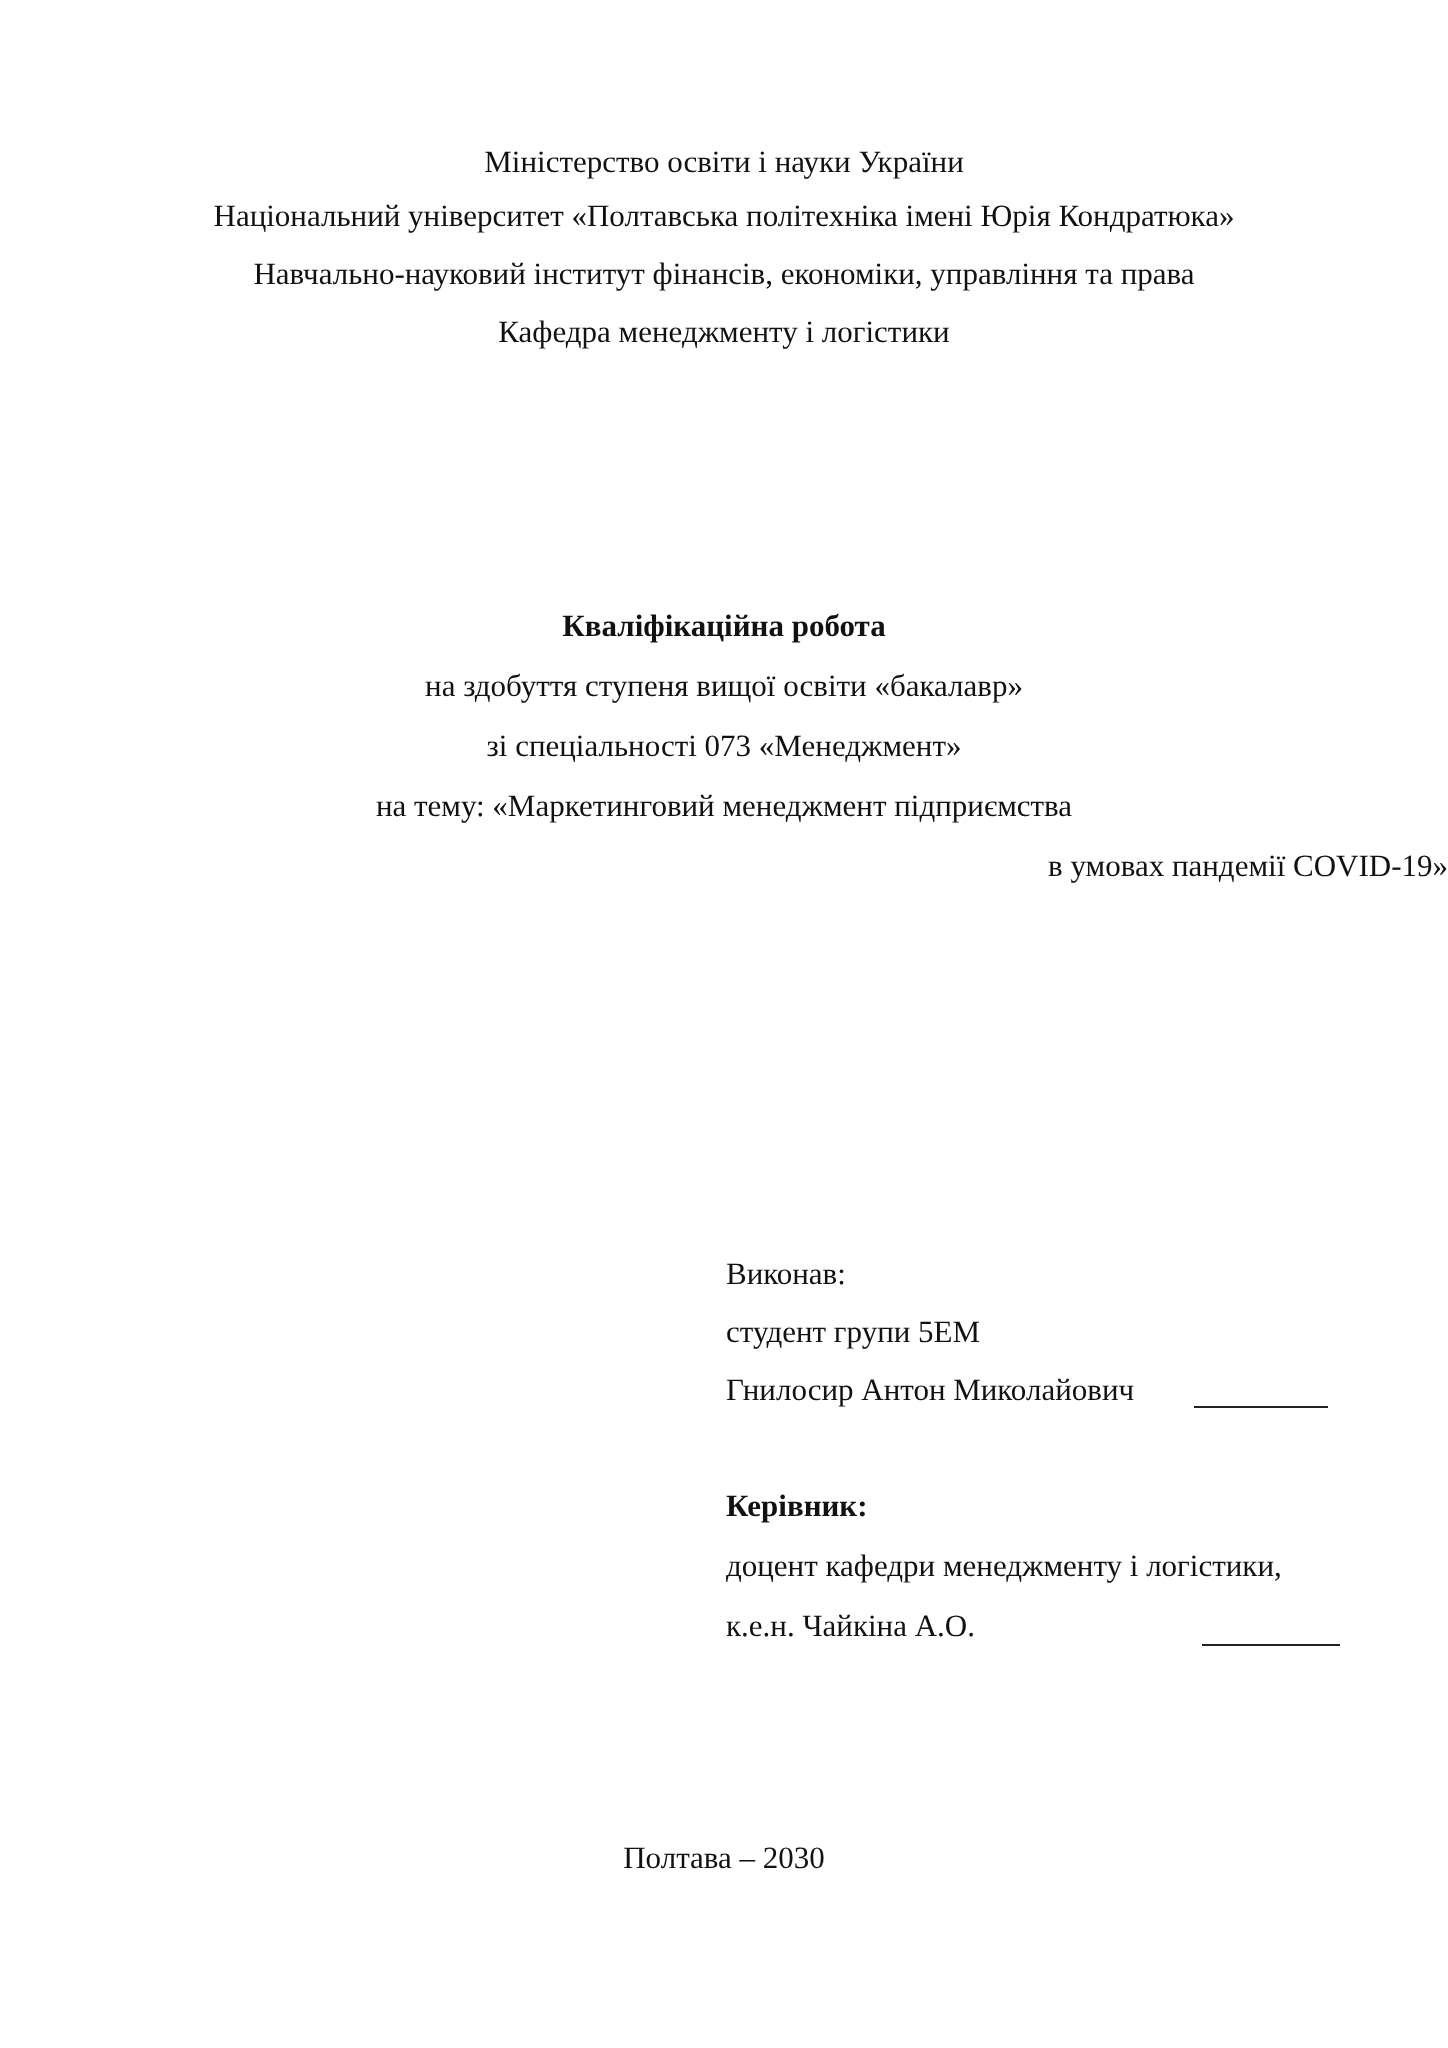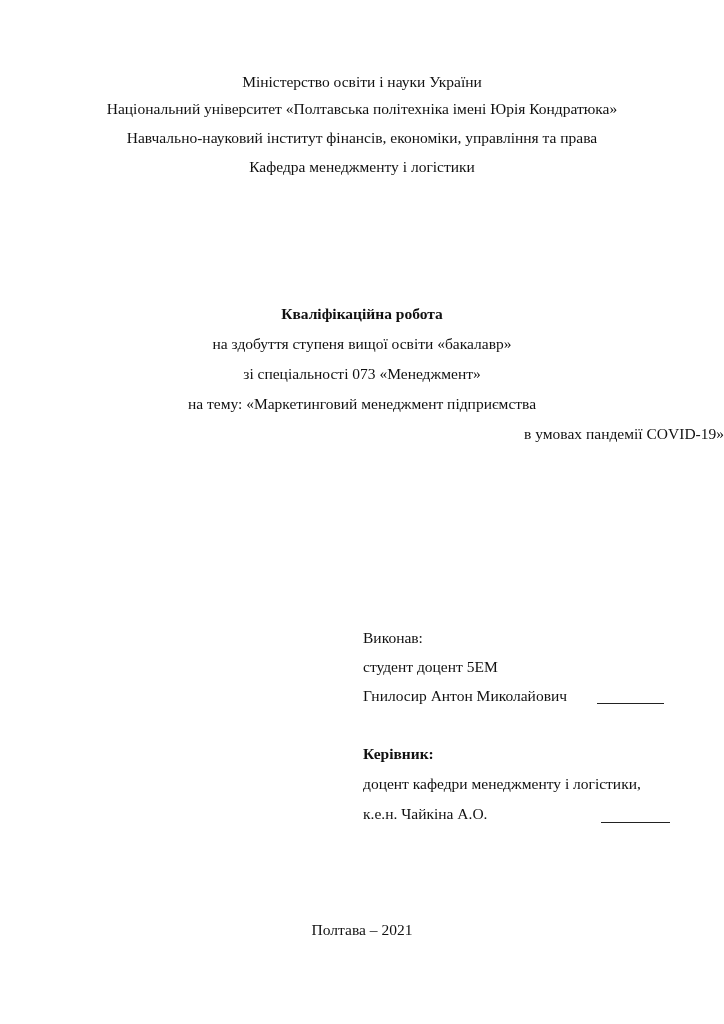--- a/index.html
+++ b/index.html
@@ -47,24 +47,24 @@
   <div class="line" style="top:128px;">Навчально-науковий інститут фінансів, економіки, управління та права</div>
   <div class="line" style="top:157px;">Кафедра менеджменту і логістики</div>
 
   <div class="line bold" style="top:304px;">Кваліфікаційна робота</div>
   <div class="line" style="top:334px;">на здобуття ступеня вищої освіти «бакалавр»</div>
   <div class="line" style="top:364px;">зі спеціальності 073 «Менеджмент»</div>
   <div class="line" style="top:394px;">на тему: «Маркетинговий менеджмент підприємства</div>
   <div class="line" style="top:424px;text-align:right;">в умовах пандемії COVID-19»</div>
 
   <div class="right-line" style="top:628px;">Виконав:</div>
-  <div class="right-line" style="top:657px;">студент доцент 5ЕМ</div>
+  <div class="right-line" style="top:657px;">студент групи 5ЕМ</div>
   <div class="right-line" style="top:686px;">Гнилосир Антон Миколайович</div>
   <div class="sig" style="left:597px; top:703px; width:67px;"></div>
 
   <div class="right-line" style="top:744px;font-weight:bold;">Керівник:</div>
   <div class="right-line" style="top:774px;">доцент кафедри менеджменту і логістики,</div>
   <div class="right-line" style="top:804px;text-align:center;">к.е.н. Чайкіна А.О.</div>
   <div class="sig" style="left:601px; top:822px; width:69px;"></div>
 
-  <div class="line" style="top:920px;">Полтава – 2021</div>
+  <div class="line" style="top:920px;">Полтава – 2030</div>
 
 </div>
 
 </body></html>

